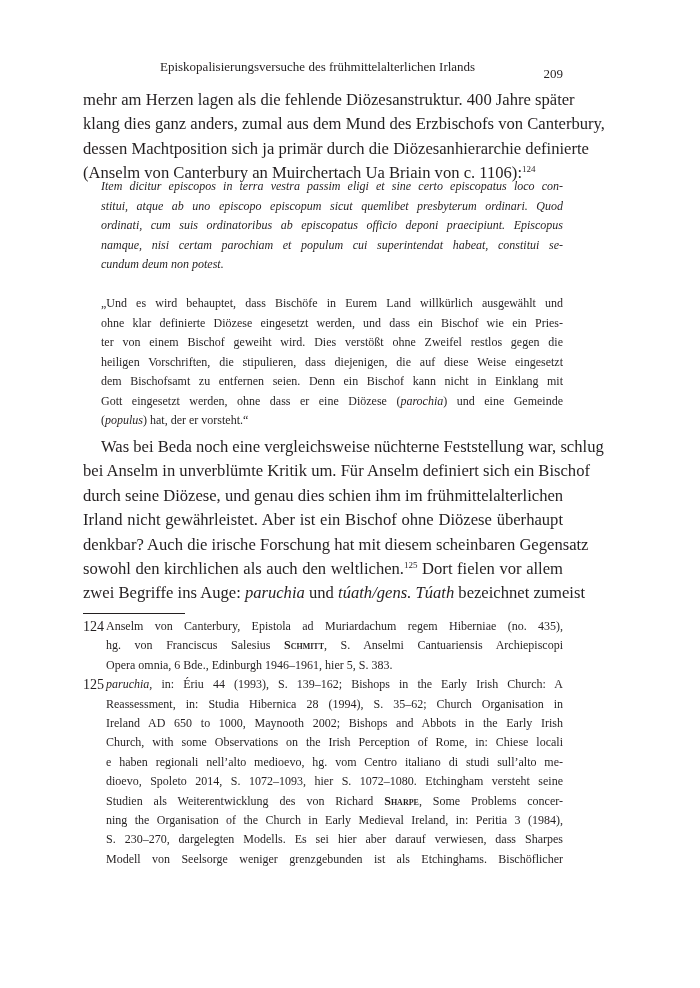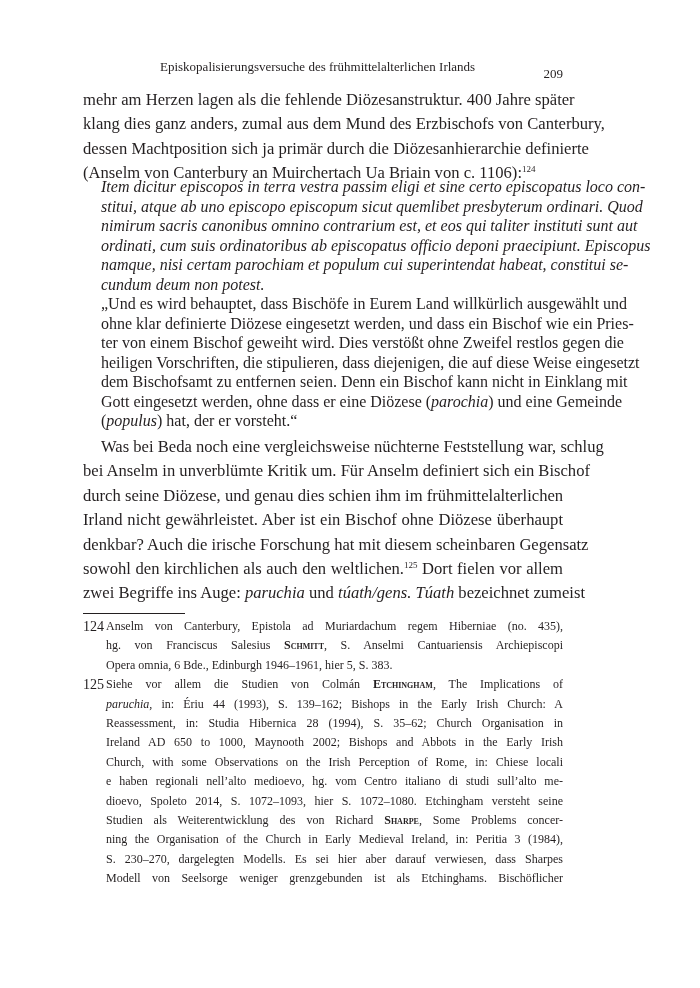--- a/index.html
+++ b/index.html
@@ -6,21 +6,21 @@
   body { width: 700px; height: 988px; position: relative; overflow: hidden; color: #231f20; font-family: "Liberation Serif", "DejaVu Serif", serif; }
   .page { position: absolute; left: 0; top: 0; width: 700px; height: 988px; }
   .running-head { position: absolute; top: 59px; left: 83px; width: 480px; height: 20px; font-size: 13px; }
   .running-head .title { position: absolute; left: 77px; top: 0; white-space: nowrap; }
   .running-head .pagenum { position: absolute; right: 0; top: 0; margin-top: 7px; }
   .block { position: absolute; left: 83px; width: 480px; }
   .line { display: block; white-space: nowrap; text-align: justify; text-align-last: justify; overflow: visible; }
   .line.last { text-align-last: left; }
   .body .line { font-size: 16.6px; height: 24.4px; line-height: 24.4px; }
   .quote { left: 101px; width: 462px; }
-  .quote .line { font-size: 16px; height: 19.5px; line-height: 19.5px; }
+  .quote .line { font-size: 12px; height: 19.5px; line-height: 19.5px; }
   .latin .line { font-style: italic; }
   .indent { padding-left: 18px; }
   sup { font-size: 9px; line-height: 0; vertical-align: 6px; }
   .fn-rule { position: absolute; left: 83px; top: 613px; width: 102px; height: 0; border-top: 1px solid #231f20; }
   .footnotes { position: absolute; left: 83px; top: 617px; width: 480px; }
   .fn { position: relative; }
   .fn .num { position: absolute; left: 0; top: 0; font-size: 14.1px; line-height: 19.4px; }
   .fn .text { margin-left: 23px; }
   .fn .line { font-size: 12px; height: 19.4px; line-height: 19.4px; }
   .sc { font-variant: small-caps; font-weight: bold; }
@@ -39,21 +39,20 @@
   <div class="block body" style="top:88px;">
     <span class="line">mehr am Herzen lagen als die fehlende Diözesanstruktur. 400 Jahre später</span>
     <span class="line">klang dies ganz anders, zumal aus dem Mund des Erzbischofs von Canterbury,</span>
     <span class="line">dessen Machtposition sich ja primär durch die Diözesanhierarchie definierte</span>
     <span class="line last"><span>(Anselm von Canterbury an Muirchertach Ua Briain von c. 1106):</span><sup>124</sup></span>
   </div>
 
   <div class="block quote latin" style="top:177px;">
     <span class="line">Item dicitur episcopos in terra vestra passim eligi et sine certo episcopatus loco con-</span>
     <span class="line">stitui, atque ab uno episcopo episcopum sicut quemlibet presbyterum ordinari. Quod</span>
-    <span class="line">nimirum sacris canonibus omnino contrarium est, et eos qui taliter instituti sunt aut</span>
     <span class="line">ordinati, cum suis ordinatoribus ab episcopatus officio deponi praecipiunt. Episcopus</span>
     <span class="line">namque, nisi certam parochiam et populum cui superintendat habeat, constitui se-</span>
     <span class="line last">cundum deum non potest.</span>
   </div>
 
   <div class="block quote" style="top:294px;">
     <span class="line">„Und es wird behauptet, dass Bischöfe in Eurem Land willkürlich ausgewählt und</span>
     <span class="line">ohne klar definierte Diözese eingesetzt werden, und dass ein Bischof wie ein Pries-</span>
     <span class="line">ter von einem Bischof geweiht wird. Dies verstößt ohne Zweifel restlos gegen die</span>
     <span class="line">heiligen Vorschriften, die stipulieren, dass diejenigen, die auf diese Weise eingesetzt</span>
@@ -79,21 +78,20 @@
       <span class="num">124</span>
       <div class="text">
         <span class="line">Anselm von Canterbury, Epistola ad Muriardachum regem Hiberniae (no. 435),</span>
         <span class="line"><span>hg. von Franciscus Salesius </span><span class="sc">Schmitt</span><span>, S. Anselmi Cantuariensis Archiepiscopi</span></span>
         <span class="line last">Opera omnia, 6 Bde., Edinburgh 1946–1961, hier 5, S. 383.</span>
       </div>
     </div>
     <div class="fn">
       <span class="num">125</span>
       <div class="text">
-        <span class="line"><span>Siehe vor allem die Studien von Colmán </span><span class="sc">Etchingham</span><span>, The Implications of</span></span>
         <span class="line"><i>paruchia</i><span>, in: Ériu 44 (1993), S. 139–162; Bishops in the Early Irish Church: A</span></span>
         <span class="line">Reassessment, in: Studia Hibernica 28 (1994), S. 35–62; Church Organisation in</span>
         <span class="line">Ireland AD 650 to 1000, Maynooth 2002; Bishops and Abbots in the Early Irish</span>
         <span class="line">Church, with some Observations on the Irish Perception of Rome, in: Chiese locali</span>
         <span class="line">e haben regionali nell’alto medioevo, hg. vom Centro italiano di studi sull’alto me-</span>
         <span class="line">dioevo, Spoleto 2014, S. 1072–1093, hier S. 1072–1080. Etchingham versteht seine</span>
         <span class="line"><span>Studien als Weiterentwicklung des von Richard </span><span class="sc">Sharpe</span><span>, Some Problems concer-</span></span>
         <span class="line">ning the Organisation of the Church in Early Medieval Ireland, in: Peritia 3 (1984),</span>
         <span class="line">S. 230–270, dargelegten Modells. Es sei hier aber darauf verwiesen, dass Sharpes</span>
         <span class="line">Modell von Seelsorge weniger grenzgebunden ist als Etchinghams. Bischöflicher</span>

